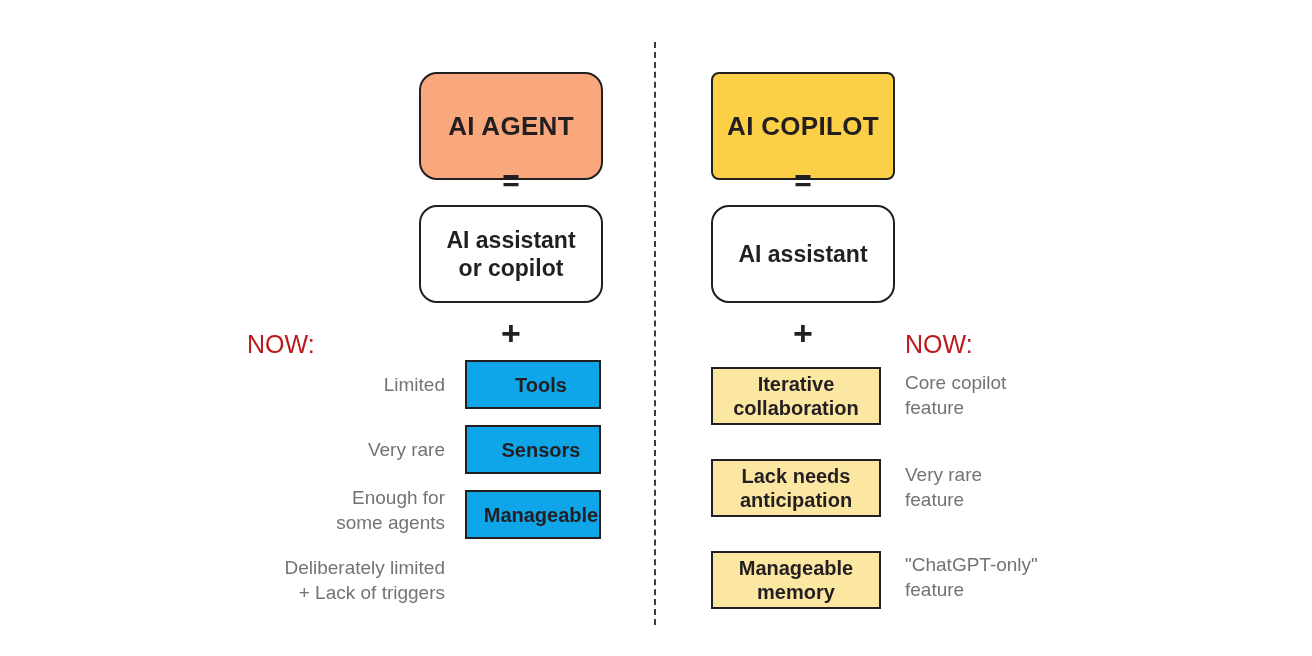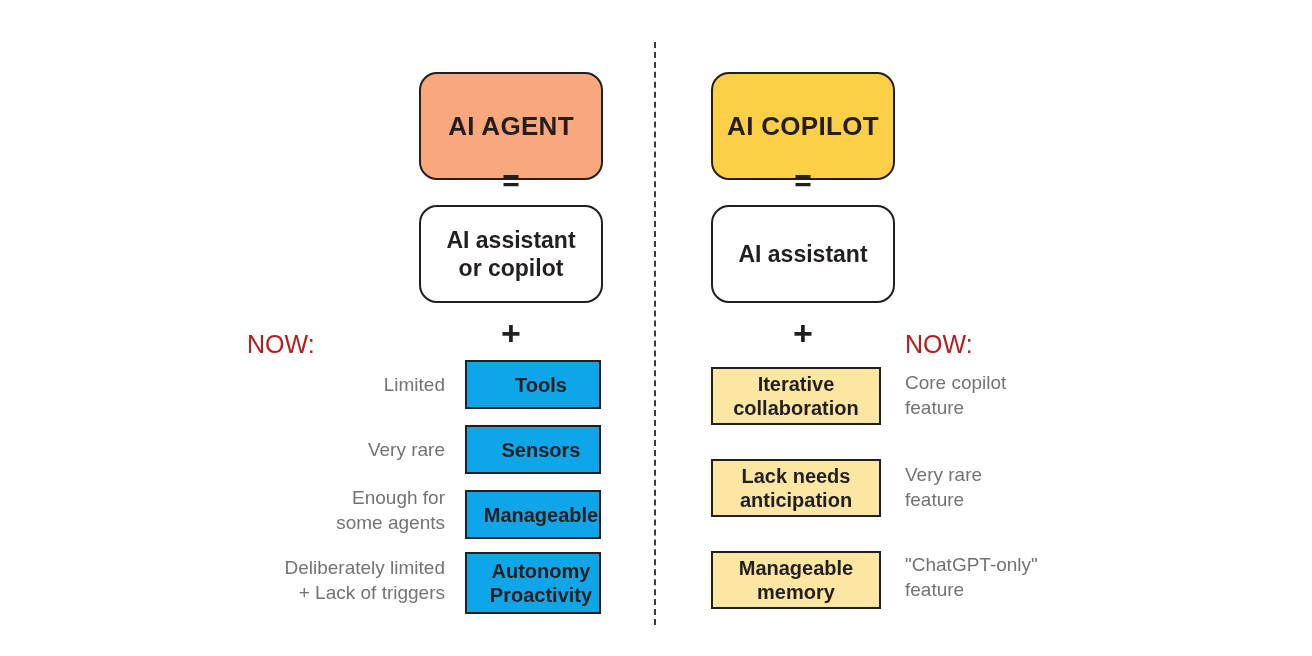--- a/index.html
+++ b/index.html
@@ -59,20 +59,21 @@
   }
   .chip-agent {
     left: 419px;
     top: 48px;
     background: #F9A87E;
   }
   .chip-copilot {
     left: 711px;
     top: 48px;
     background: #FBCF46;
+    border-radius: 8px;
   }
 
   
   .equals {
     position: absolute;
     width: 40px;
     text-align: center;
     font-size: 30px;
     font-weight: bold;
     line-height: 1;
@@ -200,26 +201,20 @@
       <span>some agents</span>
     </div>
     <div class="feat-box pink lbox h1" style="top:490px;">
       <span>Manageable</span>
     </div>
 
     <div class="feat-note right-align" style="left:192px; top:555px; width:253px;">
       <span>Deliberately limited</span><br>
       <span>+ Lack of triggers</span>
     </div>
-    <div class="feat-box pink lbox h2" style="top:552px;">
-      <span>
-        <span>Autonomy</span><br>
-        <span>Proactivity</span>
-      </span>
-    </div>
 
   </div>
 
   <div class="column col-right" style="left:0; width:1312px;">
 
     <div class="header-chip chip-copilot">AI COPILOT</div>
 
     <div class="equals eq-right">=</div>
 
     <div class="assistant-box assistant-right">

